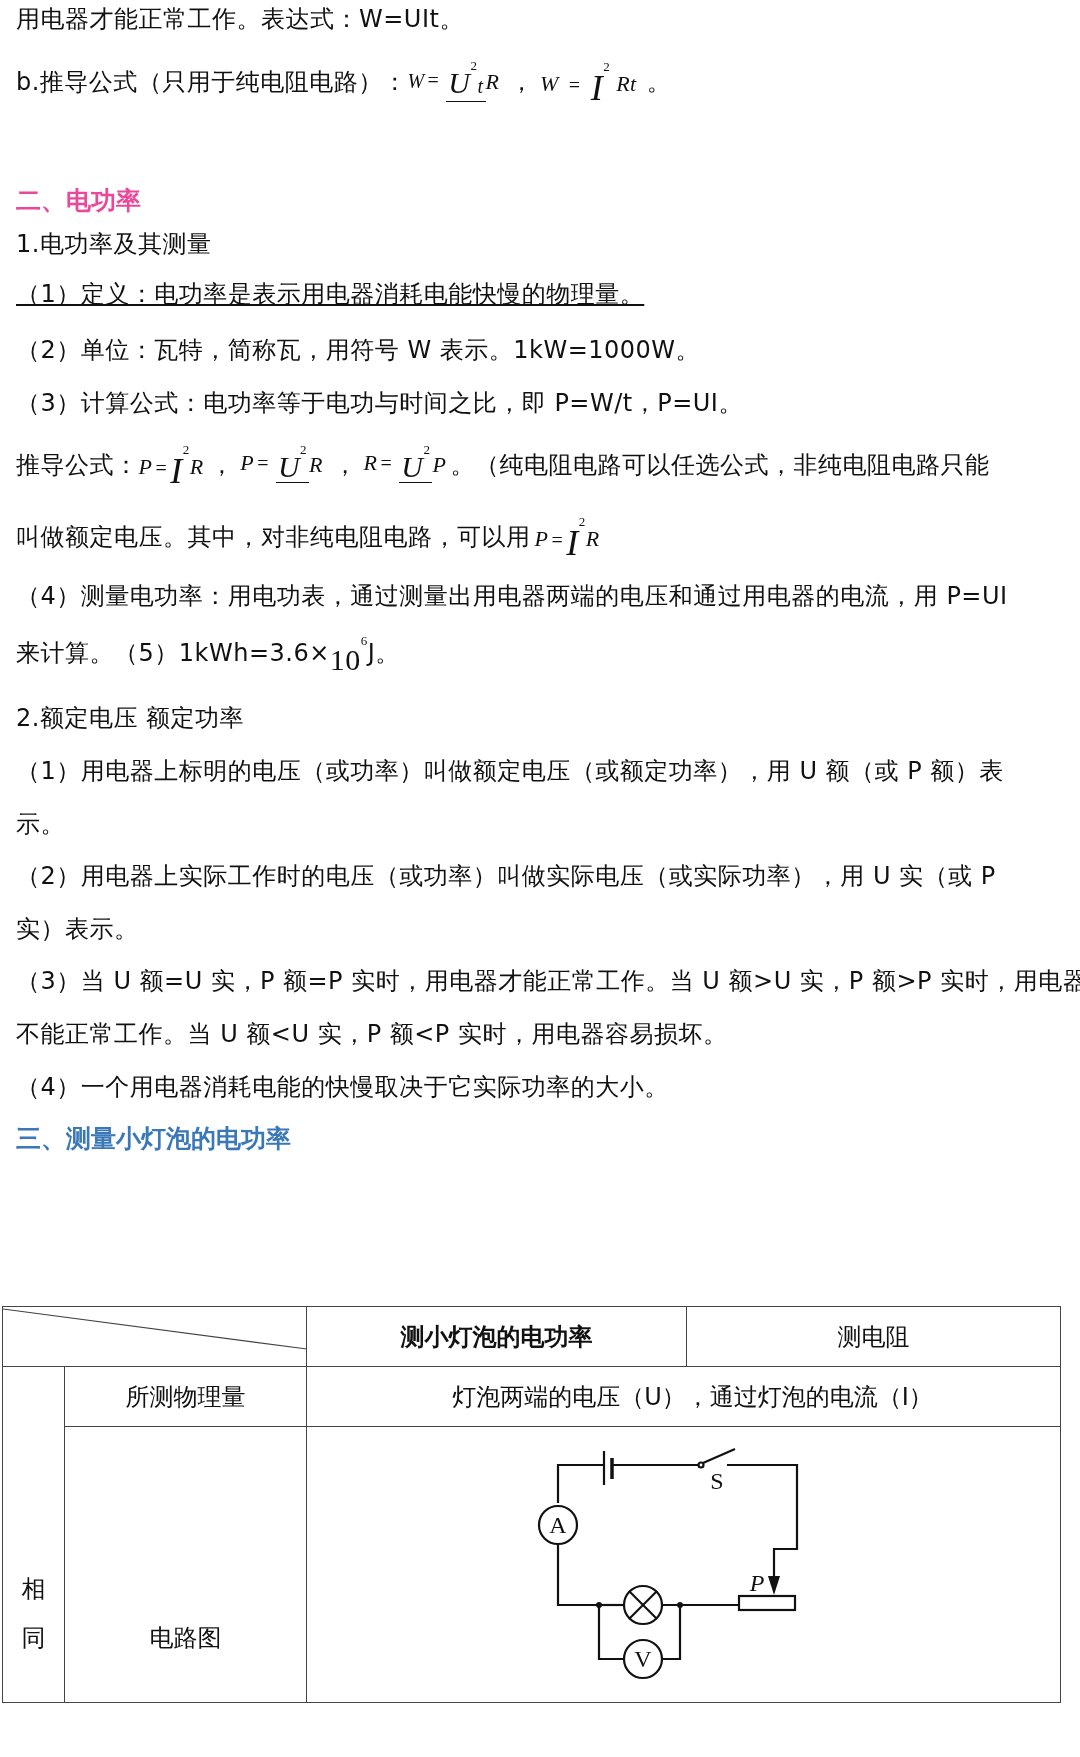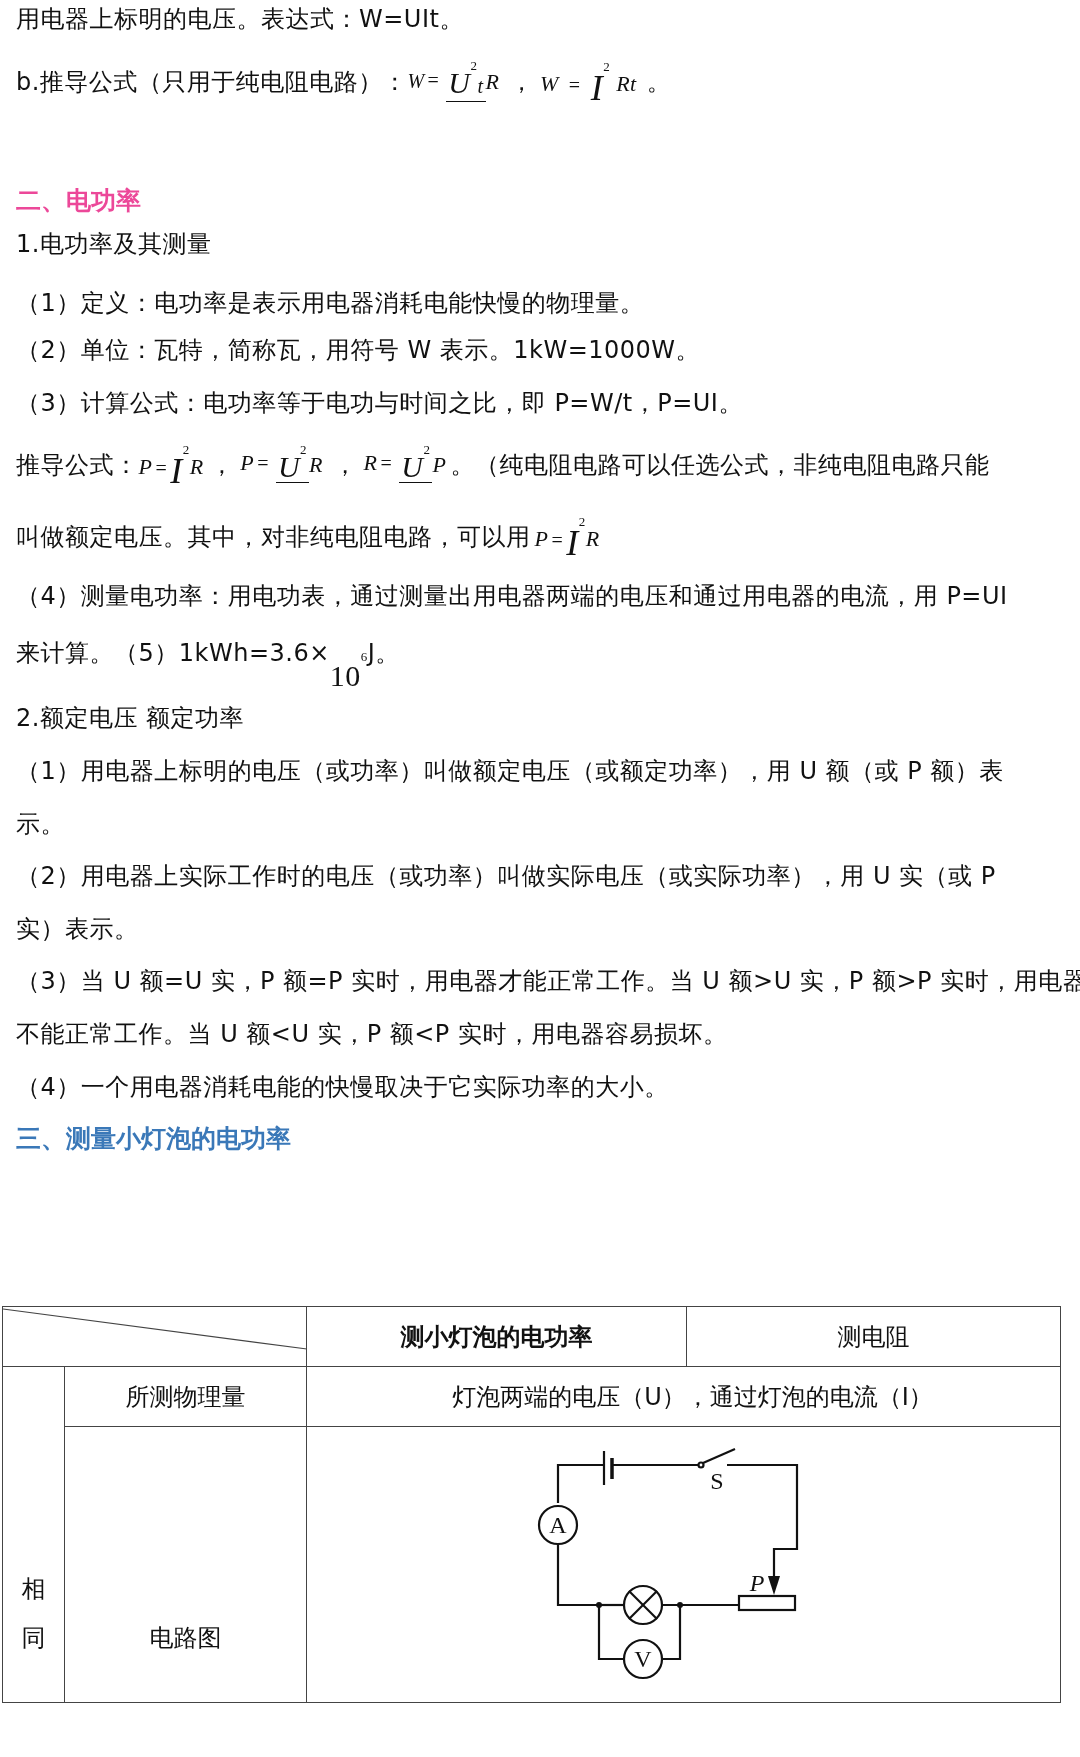--- a/index.html
+++ b/index.html
@@ -33,40 +33,40 @@
     border-collapse:collapse; table-layout:fixed;
   }
   table.cmp td { border:1.5px solid #444; padding:0; font-size:24px; text-align:center; vertical-align:middle; }
   .diag-cell { position:relative; }
   .diag-cell svg { position:absolute; left:0; top:0; }
   .circuit { display:block; margin:0 auto; }
 </style>
 </head>
 <body>
 
-<div class="line" style="top:4px;">用电器上标明的电压。表达式：W=UIt。</div>
+<div class="line" style="top:4px;">用电器才能正常工作。表达式：W=UIt。</div>
 
 <div class="line" style="top:52px; height:60px; display:flex; align-items:center;">
   <span>b.推导公式（只用于纯电阻电路）：</span>
   <span class="math small-math">
     <span style="font-size:20px;">W</span><span class="eq">=</span><span class="frac">
         <span class="num"><span>U</span><sup class="s">2</sup><span style="font-size:20px;">t</span></span>
         <span class="den">R</span>
       </span>
   </span>
   <span style="margin:0 6px;">，</span>
   <span class="math small-math">
     <span>W</span><span class="eq" style="margin:0 10px;">=</span><span class="bigI">I</span><sup class="s">2</sup> <span>Rt</span>
   </span>
   <span style="margin-left:10px;">。</span>
 </div>
 
 <div class="heading" style="top:185px; color:#ec4899;">二、电功率</div>
 <div class="line" style="top:229px;">1.电功率及其测量</div>
-<div class="line" style="top:288px;">（1）定义：电功率是表示用电器消耗电能快慢的物理量。</div>
+<div class="line" style="top:279px;text-decoration:underline;">（1）定义：电功率是表示用电器消耗电能快慢的物理量。</div>
 <div class="line" style="top:335px;">（2）单位：瓦特，简称瓦，用符号 W 表示。1kW=1000W。</div>
 <div class="line" style="top:388px;">（3）计算公式：电功率等于电功与时间之比，即 P=W/t，P=UI。</div>
 
 <div class="line" style="top:430px; height:70px; display:flex; align-items:center;">
   <span>推导公式：</span>
   <span class="math small-math">
     <span>P</span><span class="eq">=</span><span class="bigI">I</span><sup class="s">2</sup><span>R</span>
   </span>
   <span style="margin:0 6px;">，</span>
   <span class="math small-math">
@@ -88,21 +88,21 @@
 <div class="line" style="top:512px; height:50px; display:flex; align-items:center;">
   <span>叫做额定电压。其中，对非纯电阻电路，可以用</span>
   <span class="math small-math" style="margin:0 4px;">
     <span>P</span><span class="eq">=</span><span class="bigI">I</span><sup class="s">2</sup><span>R</span>
   </span>
 </div>
 
 <div class="line" style="top:581px;">（4）测量电功率：用电功表，通过测量出用电器两端的电压和通过用电器的电流，用 P=UI</div>
 <div class="line" style="top:628px; height:50px; display:flex; align-items:center;">
   <span>来计算。（5）1kWh=3.6×</span>
-  <span class="math" style="font-style:normal; font-size:30px; position:relative; top:20px;"><span>10</span><sup class="s" style="top:-14px;">6</sup></span>
+  <span class="math" style="font-style:normal; font-size:30px; position:relative; top:4px;"><span>10</span><sup class="s" style="top:-14px;">6</sup></span>
   <span>J。</span>
 </div>
 
 <div class="line" style="top:703px;">2.额定电压  额定功率</div>
 <div class="line" style="top:756px;">（1）用电器上标明的电压（或功率）叫做额定电压（或额定功率），用 U 额（或 P 额）表</div>
 <div class="line" style="top:809px;">示。</div>
 <div class="line" style="top:861px;">（2）用电器上实际工作时的电压（或功率）叫做实际电压（或实际功率），用 U 实（或 P</div>
 <div class="line" style="top:914px;">实）表示。</div>
 <div class="line" style="top:966px;">（3）当 U 额=U 实，P 额=P 实时，用电器才能正常工作。当 U 额&gt;U 实，P 额&gt;P 实时，用电器</div>
 <div class="line" style="top:1019px;">不能正常工作。当 U 额&lt;U 实，P 额&lt;P 实时，用电器容易损坏。</div>

